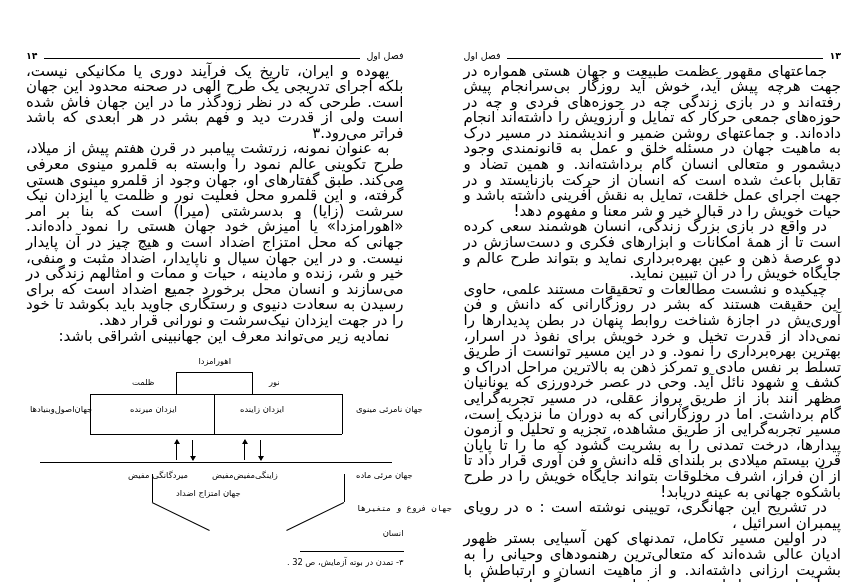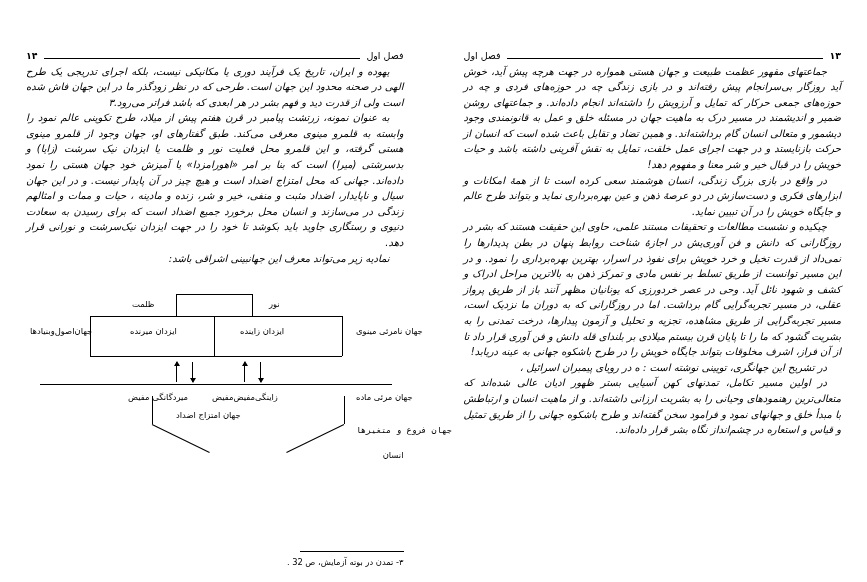--- a/index.html
+++ b/index.html
@@ -49,26 +49,25 @@
     white-space: nowrap;
   }
   .header .rule {
     flex: 1 1 auto;
     border-bottom: 1.1px solid #000;
     margin: 0 6px 2.5px 6px;
     height: 0;
   }
 
   .body-text {
-    font-size: 10px;
+    font-size: 15px;
     line-height: 15.6px;
     text-align: justify;
     text-justify: inter-word;
     direction: rtl;
-    font-style: italic;
   }
   .body-text p {
     margin: 0 0 0 0;
     text-indent: 14px;
   }
 
   
   .diagram {
     position: relative;
     margin: 8px 0 4px 0;
@@ -140,20 +139,21 @@
     </div>
 
     <div class="body-text">
       <p>یهوده و ایران، تاریخ یک فرآیند دوری یا مکانیکی نیست، بلکه اجرای تدریجی یک طرح الهی در صحنه محدود این جهان است. طرحی که در نظر زودگذر ما در این جهان فاش شده است ولی از قدرت دید و فهم بشر در هر ابعدی که باشد فراتر می‌رود.۳</p>
       <p>به عنوان نمونه، زرتشت پیامبر در قرن هفتم پیش از میلاد، طرح تکوینی عالم نمود را وابسته به قلمرو مینوی معرفی می‌کند. طبق گفتارهای او، جهان وجود از قلمرو مینوی هستی گرفته، و این قلمرو محل فعلیت نور و ظلمت یا ایزدان نیک سرشت (زایا) و بدسرشتی (میرا) است که بنا بر امر «اهورامزدا» یا آمیزش خود جهان هستی را نمود داده‌اند. جهانی که محل امتزاج اضداد است و هیچ چیز در آن پایدار نیست. و در این جهان سیال و ناپایدار، اضداد مثبت و منفی، خیر و شر، زنده و مادینه ، حیات و ممات و امثالهم زندگی در می‌سازند و انسان محل برخورد جمیع اضداد است که برای رسیدن به سعادت دنیوی و رستگاری جاوید باید بکوشد تا خود را در جهت ایزدان نیک‌سرشت و نورانی قرار دهد.</p>
       <p>نمادیه زیر می‌تواند معرف این جهانبینی اشراقی باشد:</p>
     </div>
 
     <div class="diagram">
 
+      <div class="dg-label" style="top:4px; left:0; right:0; text-align:center;">اهورامزدا</div>
 
       <div class="dg-line dg-h" style="top:20px; left:150px; width:76px;"></div>
       <div class="dg-line dg-v" style="top:20px; left:150px; height:22px;"></div>
       <div class="dg-line dg-v" style="top:20px; left:226px; height:22px;"></div>
 
       <div class="dg-label" style="top:25px; left:106px;">ظلمت</div>
       <div class="dg-label" style="top:25px; left:243px;">نور</div>
 
       <div class="dg-line dg-h" style="top:42px; left:64px; width:252px;"></div>
       <div class="dg-line dg-v" style="top:42px; left:64px; height:40px;"></div>

